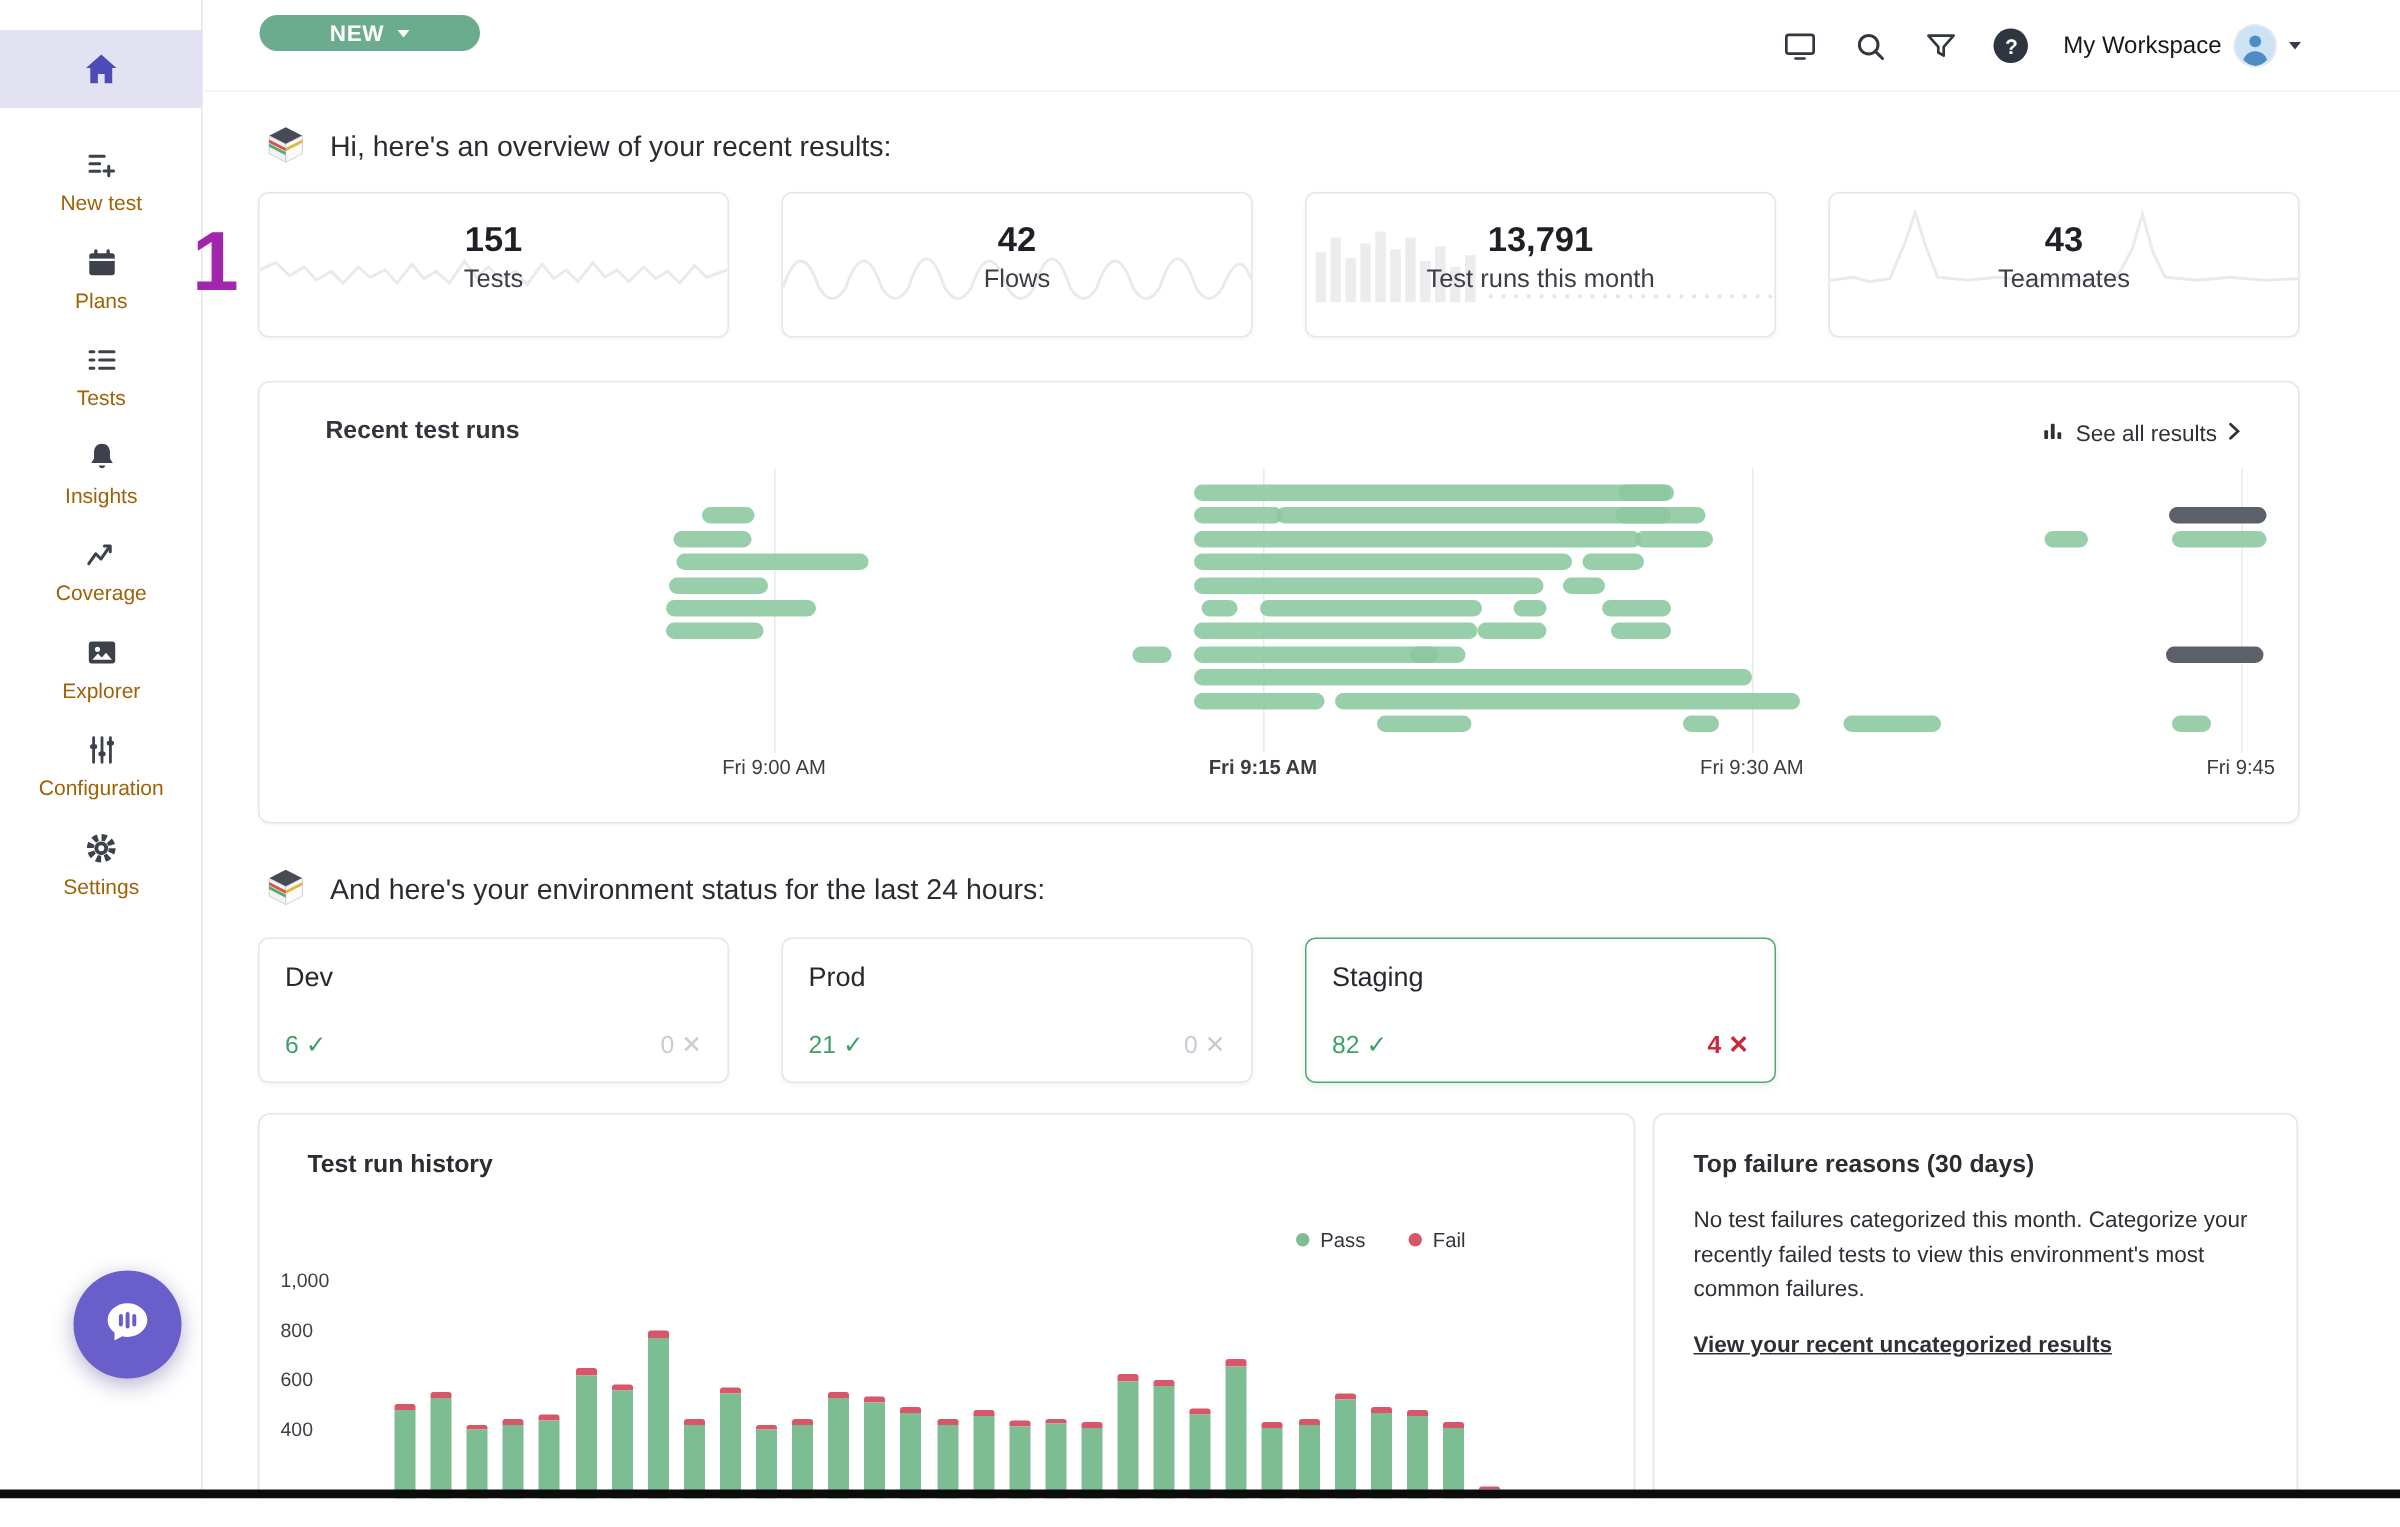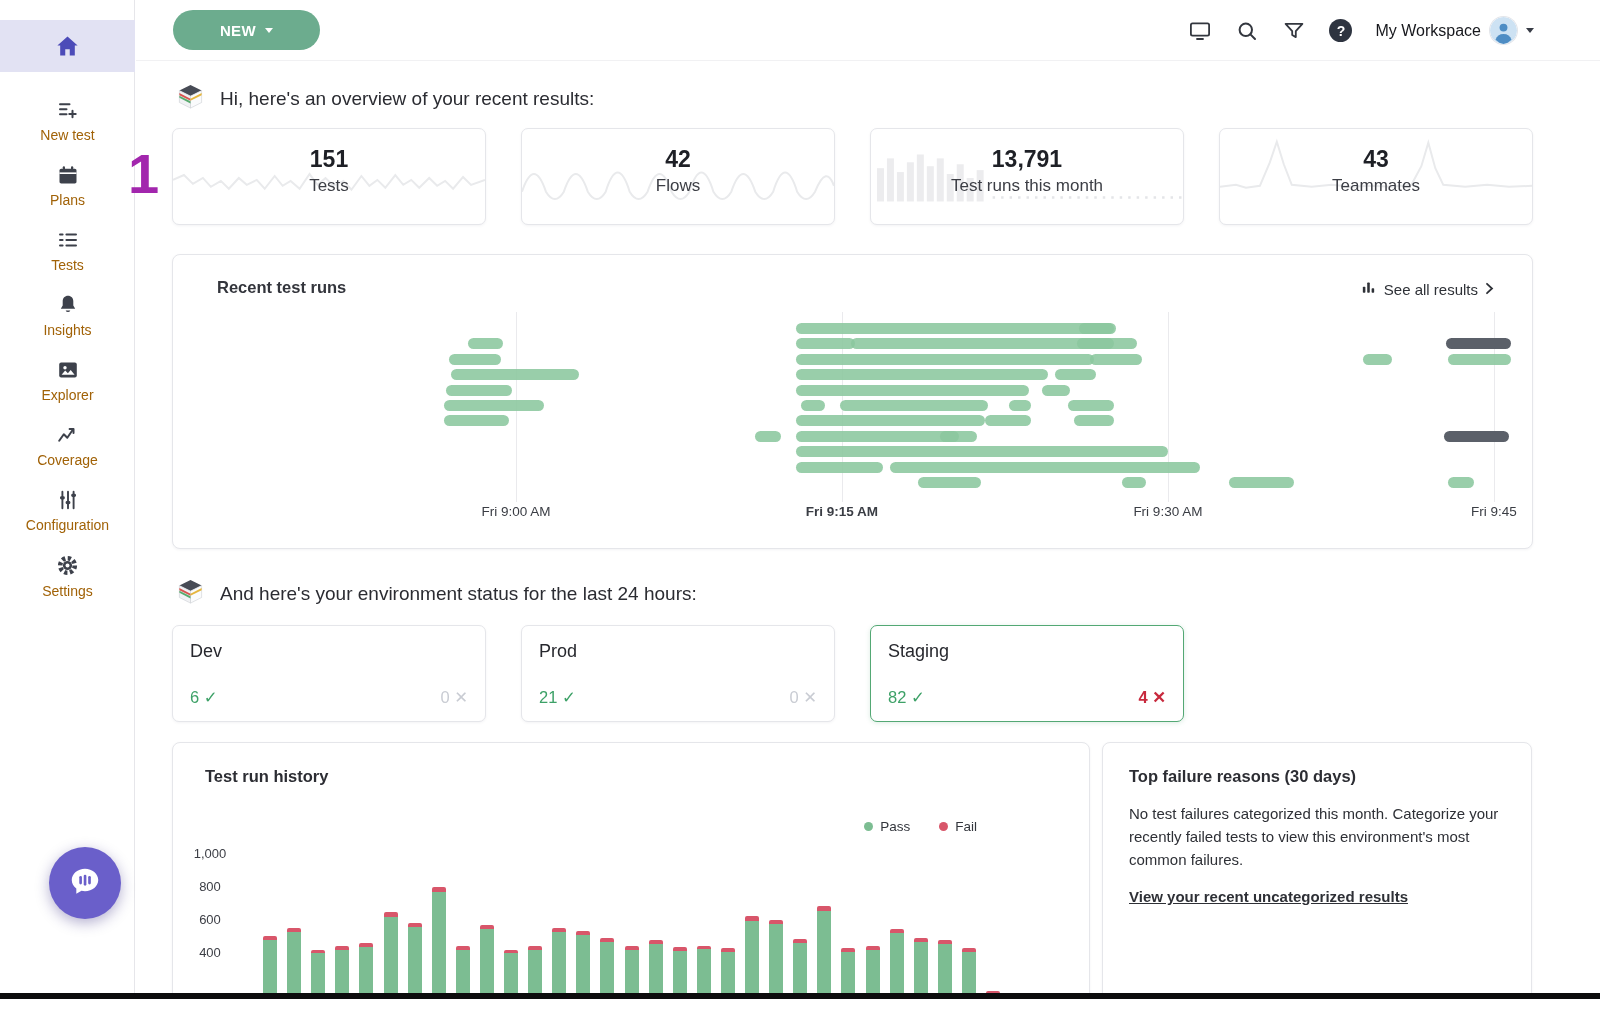--- a/index.html
+++ b/index.html
@@ -8,21 +8,21 @@
 #app{position:absolute;inset:0;width:1600px;height:1018px}
 
 #sidebar{position:absolute;left:0;top:0;width:135px;height:1018px;background:#fff;border-right:1px solid #e6e6ea;z-index:5}
 .side-item{width:135px;height:65px;display:flex;flex-direction:column;align-items:center;justify-content:center;gap:5px;cursor:pointer}
 .side-item.active{height:52px;margin-top:20px;margin-bottom:16px;background:#e2e2f3}
 .side-label{font-size:14px;color:#a16207}
 .side-icon svg{display:block}
 #annotation{position:absolute;left:128px;top:146px;font-size:56px;font-weight:bold;color:#a226ad;line-height:1;z-index:60}
 
 #topbar{position:absolute;left:136px;top:0;width:1464px;height:61px;background:#fff;border-bottom:1px solid #f1f1f3;z-index:4}
-#new-btn{position:absolute;left:37px;top:10px;width:147px;height:40px;border:none;border-radius:20px;background:#6cac8e;color:#fff;font-size:15px;font-weight:bold;font-family:inherit;letter-spacing:.4px;cursor:pointer;display:flex;align-items:center;justify-content:center;gap:9px}
+#new-btn{position:absolute;left:37px;top:10px;width:147px;height:24px;border:none;border-radius:20px;background:#6cac8e;color:#fff;font-size:15px;font-weight:bold;font-family:inherit;letter-spacing:.4px;cursor:pointer;display:flex;align-items:center;justify-content:center;gap:9px}
 .caret-down{width:0;height:0;border-left:4.5px solid transparent;border-right:4.5px solid transparent;border-top:5.5px solid #fff}
 #topbar-right{position:absolute;right:66px;top:0;height:61px;display:flex;align-items:center;gap:23px}
 .tb-icon{width:24px;height:24px;cursor:pointer;display:flex;align-items:center;justify-content:center}
 #help-btn{width:23px;height:23px;border-radius:50%;background:#2e3440;color:#fff;font-size:14px;font-weight:bold;display:flex;align-items:center;justify-content:center;cursor:pointer}
 #workspace{display:flex;align-items:center;gap:9px;cursor:pointer}
 #workspace-label{font-size:16px;color:#17181d}
 .avatar{width:27px;height:27px;border-radius:50%;overflow:hidden;box-shadow:0 0 0 1px #e3e5ea;display:block}
 .caret-dark{width:0;height:0;border-left:4.5px solid transparent;border-right:4.5px solid transparent;border-top:5px solid #383c46}
 
 .greet{position:absolute;left:176px;display:flex;align-items:center;gap:15px}
@@ -53,21 +53,21 @@
 .env-pass{font-size:16.5px;color:#3da167}
 .env-fail{font-size:16.5px;color:#c9ccd3}
 .env-fail.error{color:#c8293d;font-weight:bold}
 
 #history-card{position:absolute;left:172px;top:742px;width:918px;height:280px;border-radius:8px}
 #history-title{position:absolute;left:32px;top:24px;font-size:16.5px;font-weight:bold;color:#2c2d33}
 #legend{position:absolute;right:112px;top:76px;display:flex;gap:29px}
 .leg-item{display:flex;align-items:center;gap:7px;font-size:13.5px;color:#33363d}
 .leg-dot{width:9px;height:9px;border-radius:50%}
 #history-area{position:absolute;inset:0;overflow:hidden}
-.ylab{position:absolute;width:46px;left:14px;text-align:center;font-size:13px;color:#3c3e45}
+.ylab{position:absolute;width:46px;left:14px;text-align:left;font-size:13px;color:#3c3e45}
 .hbar{position:absolute;width:14px;display:flex;flex-direction:column}
 .hfail{border-radius:2px 2px 0 0}
 .hpass{flex:1}
 
 #failure-card{position:absolute;left:1102px;top:742px;width:430px;height:280px;border-radius:8px;padding:24px 26px}
 #failure-title{font-size:16.5px;font-weight:bold;color:#2c2d33}
 #failure-body{margin-top:16px;font-size:15px;line-height:23px;color:#2e3036;width:380px}
 #failure-link{display:inline-block;margin-top:17px;font-size:15px;color:#2e3036;text-decoration:underline;cursor:pointer;font-weight:bold}
 
 #chat-btn{position:absolute;left:49px;top:847px;width:72px;height:72px;border-radius:50%;background:#6a5fca;box-shadow:0 4px 14px rgba(40,30,120,.35);display:flex;align-items:center;justify-content:center;cursor:pointer;z-index:30}
@@ -119,36 +119,36 @@
           <span class="side-icon">
             <svg width="24" height="24" viewBox="0 0 24 24" fill="#3d414b">
               <path d="M12 2.8c-3.1 0-5.3 2.3-5.3 5.5v4.3L4.8 15.7h14.4l-1.9-3.1V8.3c0-3.2-2.2-5.5-5.3-5.5z"></path>
               <path d="M9.7 17.4a2.4 2.4 0 0 0 4.6 0z"></path>
             </svg>
           </span>
           <span class="side-label">Insights</span>
         </div>
         <div class="side-item">
           <span class="side-icon">
+            <svg width="24" height="24" viewBox="0 0 24 24" fill="none" stroke="#3d414b" stroke-width="2" stroke-linecap="round" stroke-linejoin="round">
+              <path d="M3.2 17.8l4.6-6.6 3.5 3.5 5.8-8.4"></path>
+              <path d="M13.6 6h3.9v3.9"></path>
+            </svg>
+          </span>
+          <span class="side-label">Coverage</span>
+        </div>
+        <div class="side-item">
+          <span class="side-icon">
             <svg width="24" height="24" viewBox="0 0 24 24">
               <rect x="3.2" y="4.6" width="17.6" height="14.8" rx="2" fill="#3d414b"></rect>
               <circle cx="9" cy="9.8" r="1.7" fill="#fff"></circle>
               <path d="M5.6 16.8l3.6-4.2 2.7 2.7 2.8-3.2 3.9 4.7z" fill="#fff"></path>
             </svg>
           </span>
           <span class="side-label">Explorer</span>
-        </div>
-        <div class="side-item">
-          <span class="side-icon">
-            <svg width="24" height="24" viewBox="0 0 24 24" fill="none" stroke="#3d414b" stroke-width="2" stroke-linecap="round" stroke-linejoin="round">
-              <path d="M3.2 17.8l4.6-6.6 3.5 3.5 5.8-8.4"></path>
-              <path d="M13.6 6h3.9v3.9"></path>
-            </svg>
-          </span>
-          <span class="side-label">Coverage</span>
         </div>
         <div class="side-item">
           <span class="side-icon">
             <svg width="24" height="24" viewBox="0 0 24 24">
               <g stroke="#3d414b" stroke-width="1.9" stroke-linecap="round" fill="none">
                 <path d="M6.4 3.8v16.4M12 3.8v16.4M17.6 3.8v16.4"></path>
               </g>
               <g fill="#3d414b">
                 <rect x="4" y="8.2" width="4.8" height="3.2" rx="1.4"></rect>
                 <rect x="9.6" y="13" width="4.8" height="3.2" rx="1.4"></rect>

